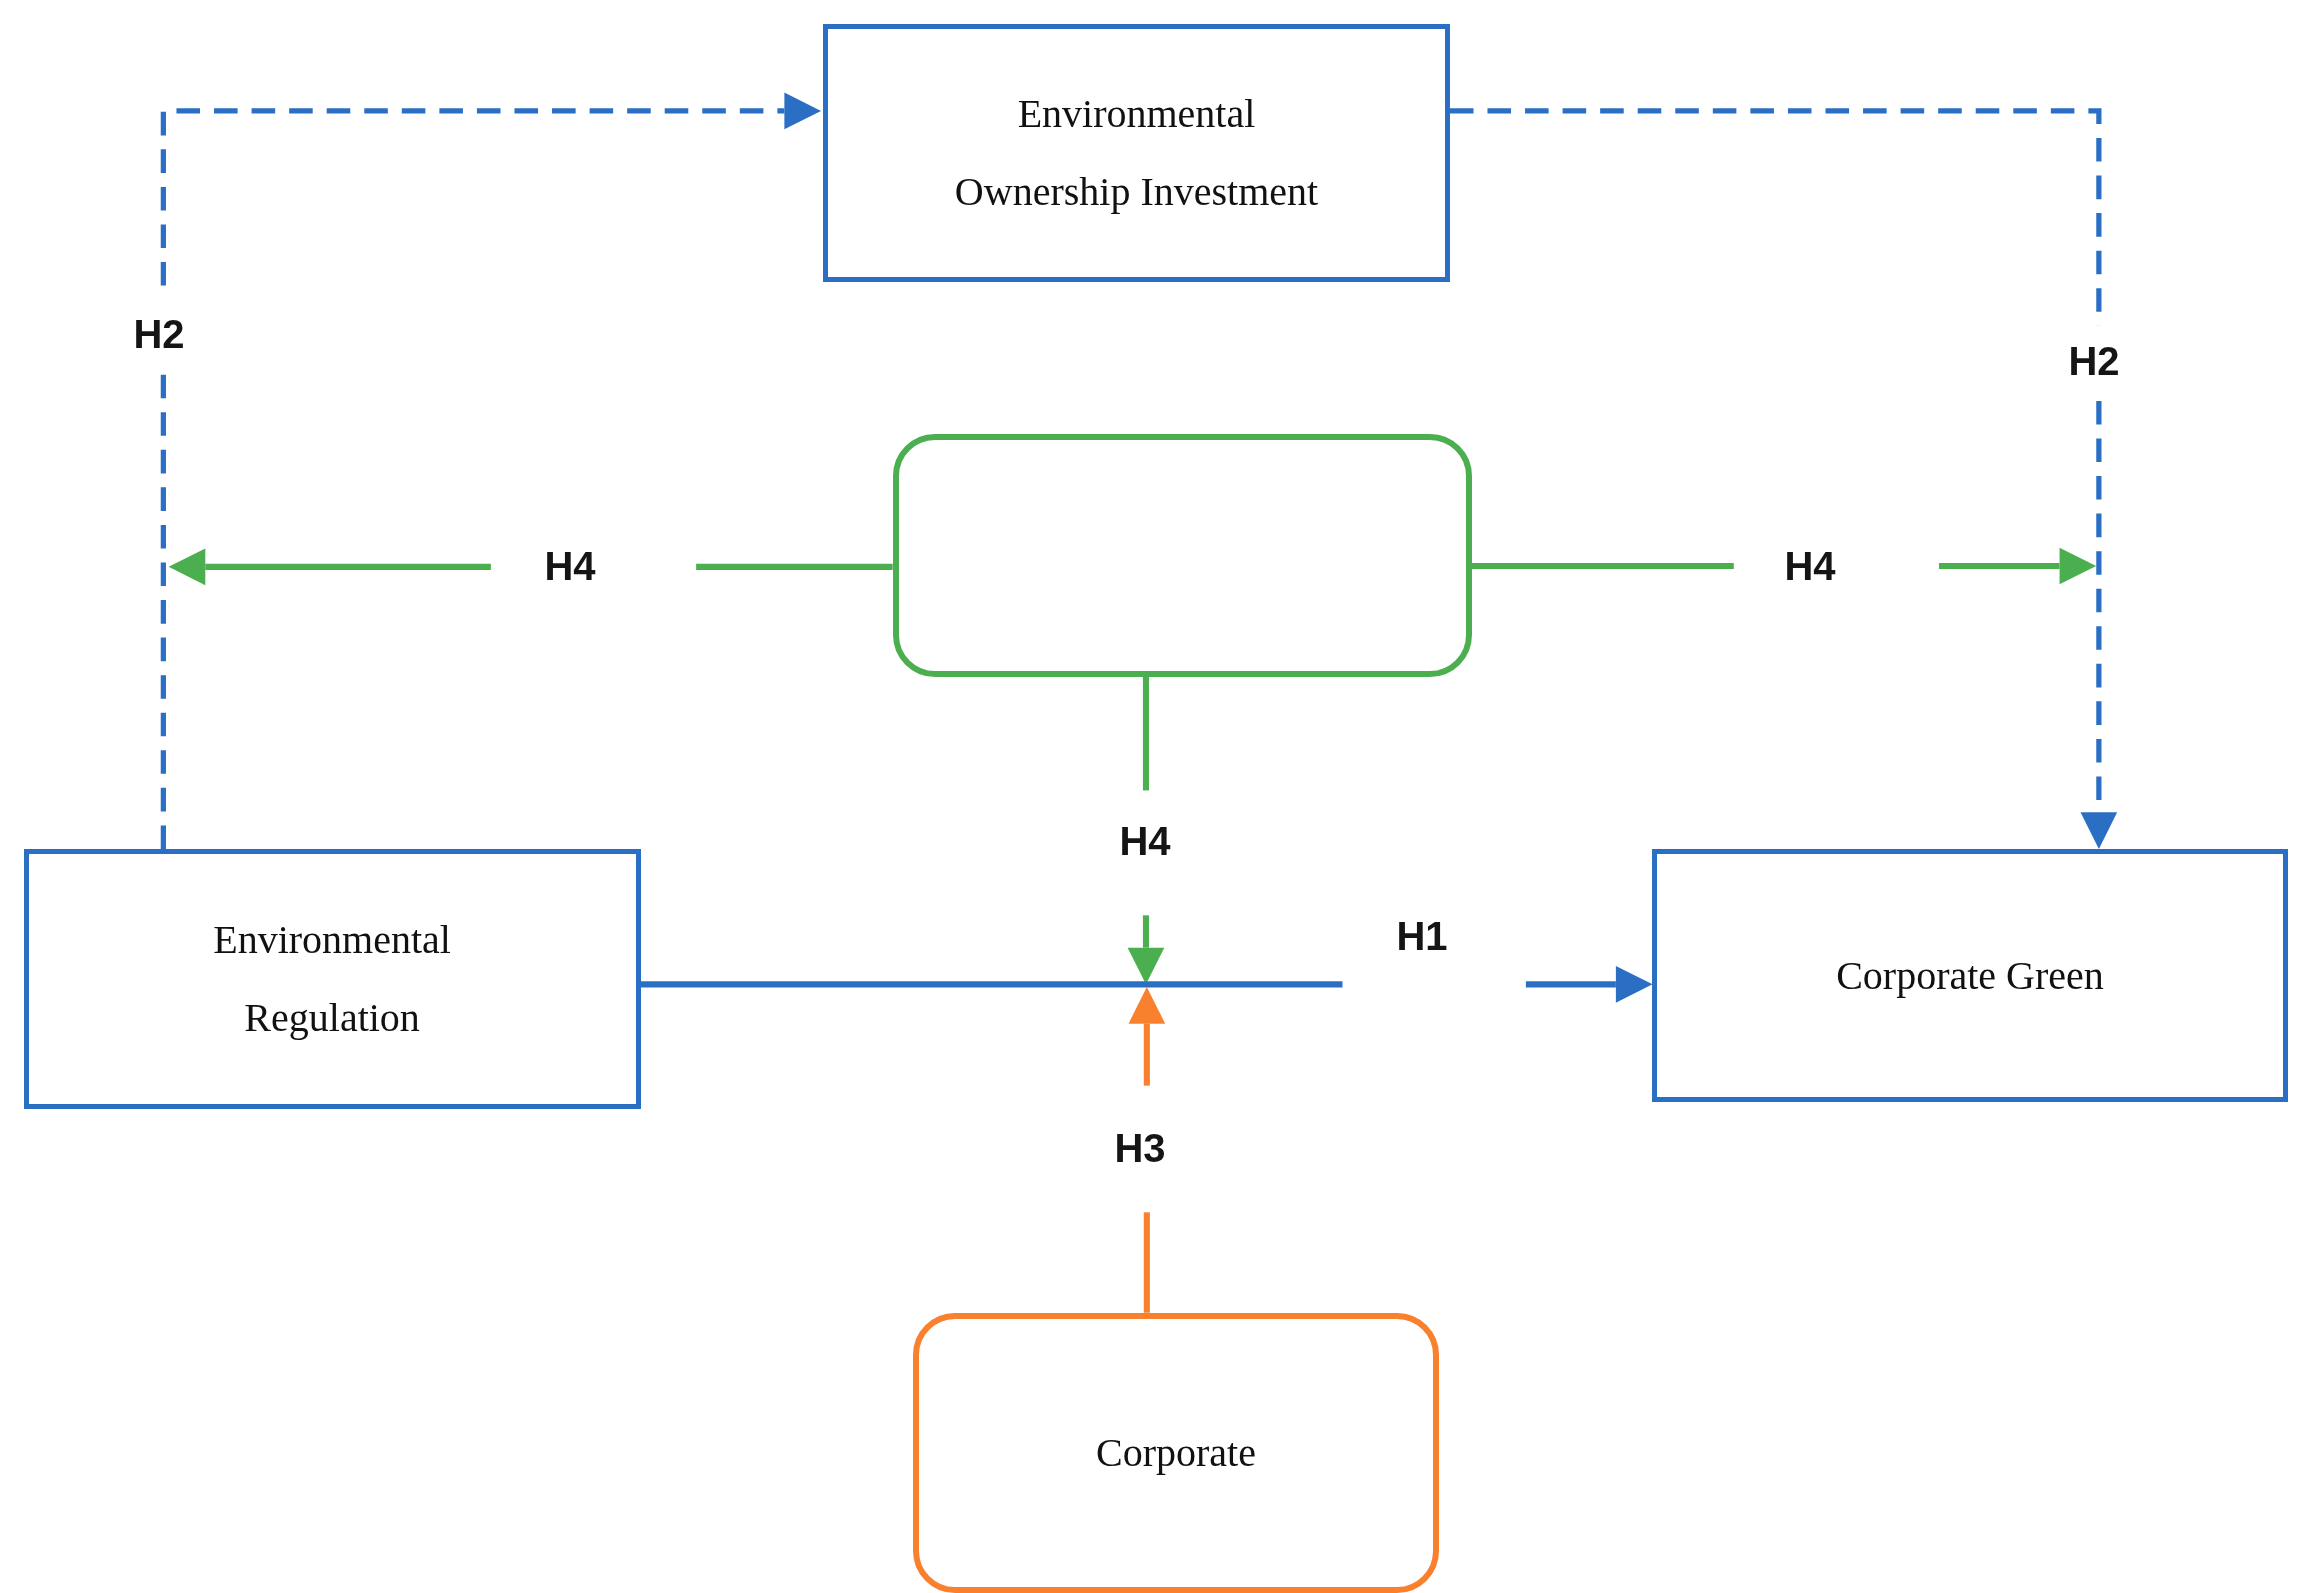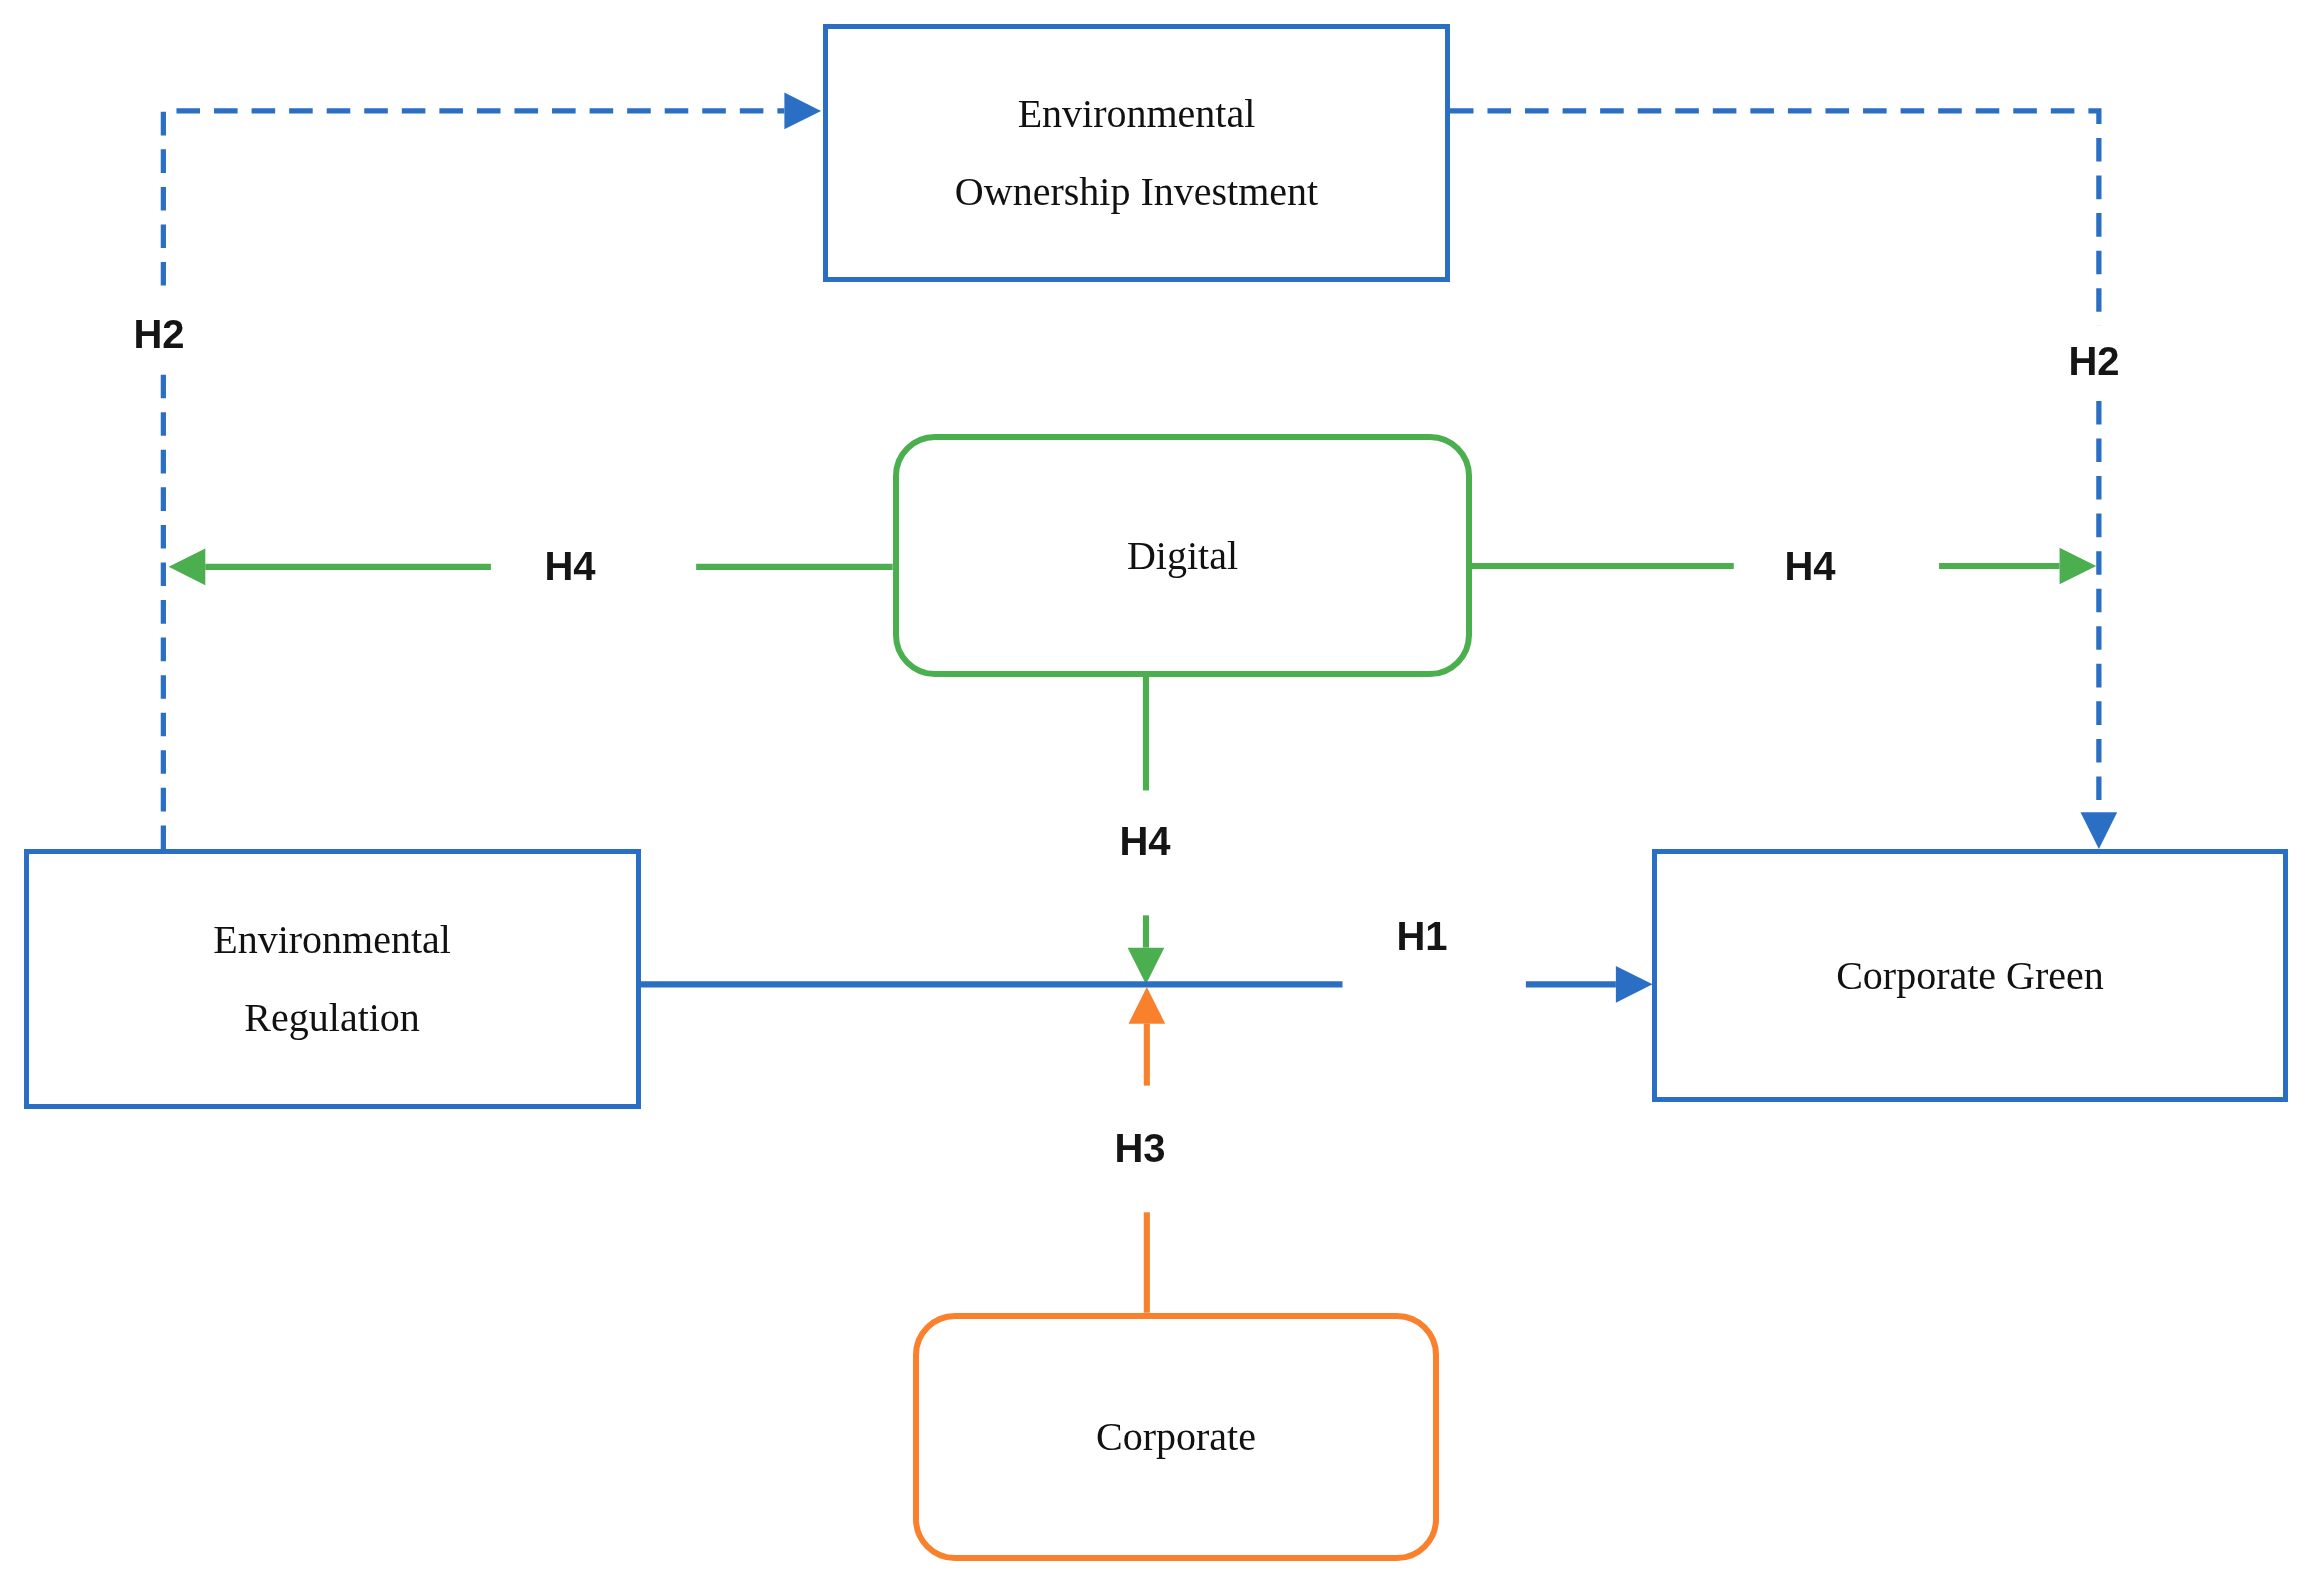--- a/index.html
+++ b/index.html
@@ -101,35 +101,34 @@
     </svg>
   <div id="nodes-layer">
       <div class="node" style="left: 823px; top: 23.6px; width: 627px; height: 258px; border: 5.2px solid rgb(43, 111, 196);">
         <div class="node-label">
           <span>Environmental</span>
           <span>Ownership Investment</span>
         </div>
       </div>
       <div class="node" style="left: 893px; top: 434px; width: 579px; height: 243px; border: 6.1px solid rgb(75, 175, 79); border-radius: 42px;">
         <div class="node-label">
-          <span>Digital</span>
         </div>
       </div>
       <div class="node" style="left: 23.6px; top: 849px; width: 617px; height: 260px; border: 5.2px solid rgb(43, 111, 196);">
         <div class="node-label">
           <span>Environmental</span>
           <span>Regulation</span>
         </div>
       </div>
       <div class="node" style="left: 1652px; top: 849px; width: 636px; height: 253px; border: 5.2px solid rgb(43, 111, 196); justify-content: center;">
         <div class="node-label">
           <span>Corporate Green</span>
         </div>
       </div>
-      <div class="node" style="left: 913px; top: 1313px; width: 526px; height: 248px; border: 6.1px solid rgb(249, 129, 46); border-radius: 42px;">
+      <div class="node" style="left: 913px; top: 1313px; width: 526px; height: 280px; border: 6.1px solid rgb(249, 129, 46); border-radius: 42px;">
         <div class="node-label">
           <span>Corporate</span>
         </div>
       </div>
     </div>
   <div id="labels-layer">
       <div class="hlabel" style="left: 159px; top: 334px;">H2</div>
       <div class="hlabel" style="left: 570px; top: 566px;">H4</div>
       <div class="hlabel" style="left: 1145px; top: 841px;">H4</div>
       <div class="hlabel" style="left: 1810px; top: 566px;">H4</div>

